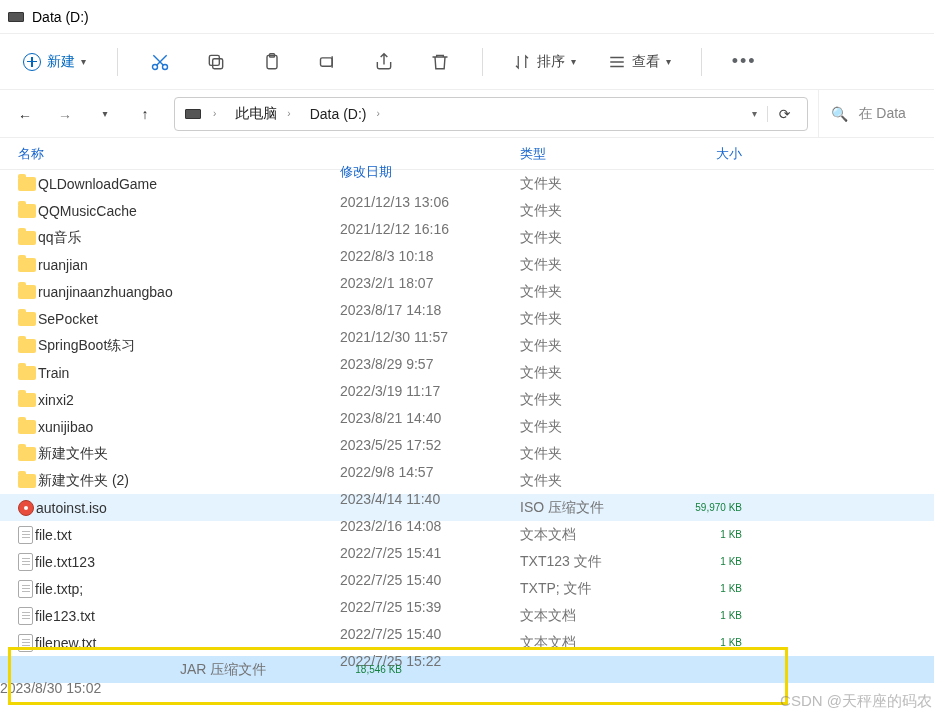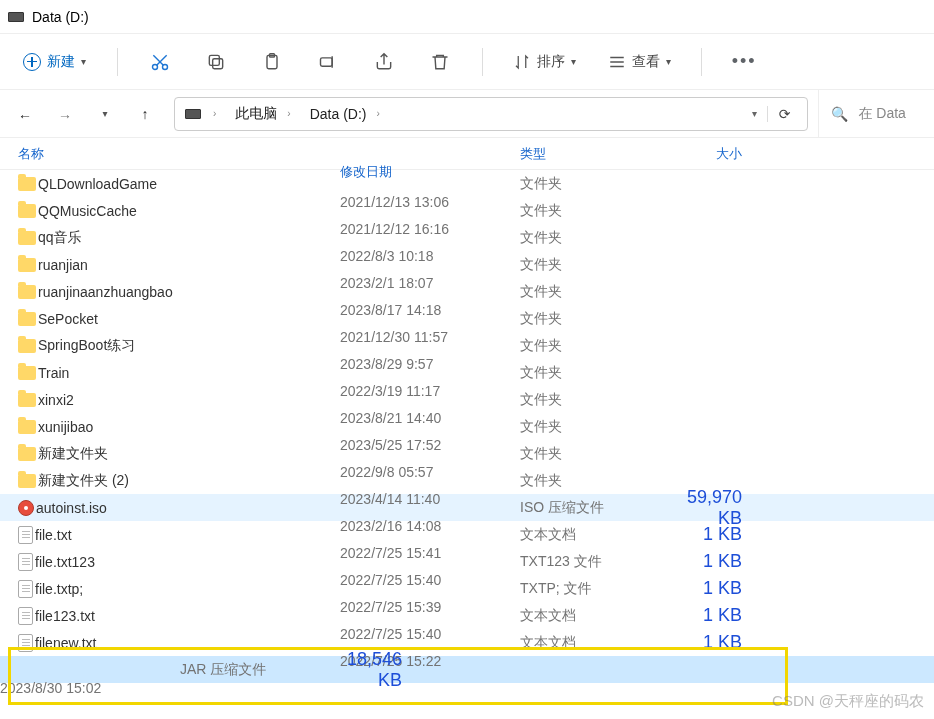--- a/index.html
+++ b/index.html
@@ -27,33 +27,33 @@
 .searchbox { width:110px; border-left:1px solid #eee; height:48px; display:flex; align-items:center; padding-left:12px; color:#888; gap:10px;}
 .header-row { display:flex; height:32px; align-items:center; border-bottom:1px solid #eee; font-size:13px; color:#1665cc; }
 .col-name { width:340px; padding-left:18px; }
 .col-date { width:180px;margin-top:36px; }
 .col-type { width:140px; }
 .col-size { width:100px; text-align:right; padding-right:18px; }
 .listing { overflow-y:auto; height: calc(719px - 34px - 56px - 48px - 32px); }
 .row { display:flex; height:27px; align-items:center; font-size:14px; color:#333; }
 .row .col-name { display:flex; align-items:center; gap:2px; }
 .row .col-date, .row .col-type { color:#737373; font-size:14px;}
-.row .col-size { color:#1d4ed8; font-size:18px;}
+.row .col-size { color:#15803d; font-size:10px;}
 .row.sel { background:#cce8ff; }
 .row.hl { background:#e5f3ff; }
 .folder-ico { width:18px; height:14px; background:#ffd868; border-radius:2px; position:relative; flex:0 0 auto; }
 .folder-ico::before { content:""; position:absolute; top:-3px; left:0; width:8px; height:4px; background:#ffd868; border-radius:2px 2px 0 0;}
 .file-ico { width:15px; height:18px; border:1px solid #aaa; border-radius:2px; background:#fff; position:relative; flex:0 0 auto;}
 .file-ico::before { content:""; position:absolute; left:3px; top:4px; width:8px; height:1px; background:#bbb; box-shadow:0 3px 0 #bbb, 0 6px 0 #bbb;}
 .iso-ico { width:16px; height:16px; border-radius:50%; background:#e74c3c; border:1px solid #b03a2c; flex:0 0 auto; position:relative;}
 .iso-ico::after{content:"";position:absolute;width:4px;height:4px;background:#fff;border-radius:50%;left:5px;top:5px;}
 .jar-ico { width:16px; height:16px; border-radius:50%; background:#29a3ef; flex:0 0 auto; position:relative;}
 .jar-ico::after{content:"";position:absolute;width:8px;height:8px;border:2px solid #fff;border-bottom-color:transparent;border-right-color:transparent;border-radius:50%;left:2px;top:2px;transform:rotate(45deg);}
 .highlight-box { position:absolute; border:3px solid #f2d600; pointer-events:none; }
-.watermark { position:absolute; right:10px; bottom:8px; color:rgba(120,120,120,0.5); font-size:15px; pointer-events:none;}
+.watermark { position:absolute; right:2px; bottom:8px; color:rgba(120,120,120,0.5); font-size:15px; pointer-events:none;}
 .dots { letter-spacing:2px; font-size:18px; }
 svg { display:block; }
 </style>
 </head>
 <body>
 
 <div class="title-bar">
   <span class="drive-icon"></span>
   <span>Data (D:)</span>
 </div>
@@ -241,21 +241,21 @@
       </div>
       <div class="col-date">2023/5/25 17:52</div>
       <div class="col-type">文件夹</div>
       <div class="col-size"></div>
     </div>
     <div class="row">
       <div class="col-name">
         <span class="folder-ico"></span>
         <span>新建文件夹</span>
       </div>
-      <div class="col-date">2022/9/8 05:57</div>
+      <div class="col-date">2022/9/8 14:57</div>
       <div class="col-type">文件夹</div>
       <div class="col-size"></div>
     </div>
     <div class="row">
       <div class="col-name">
         <span class="folder-ico"></span>
         <span>新建文件夹 (2)</span>
       </div>
       <div class="col-date">2023/4/14 11:40</div>
       <div class="col-type">文件夹</div>

